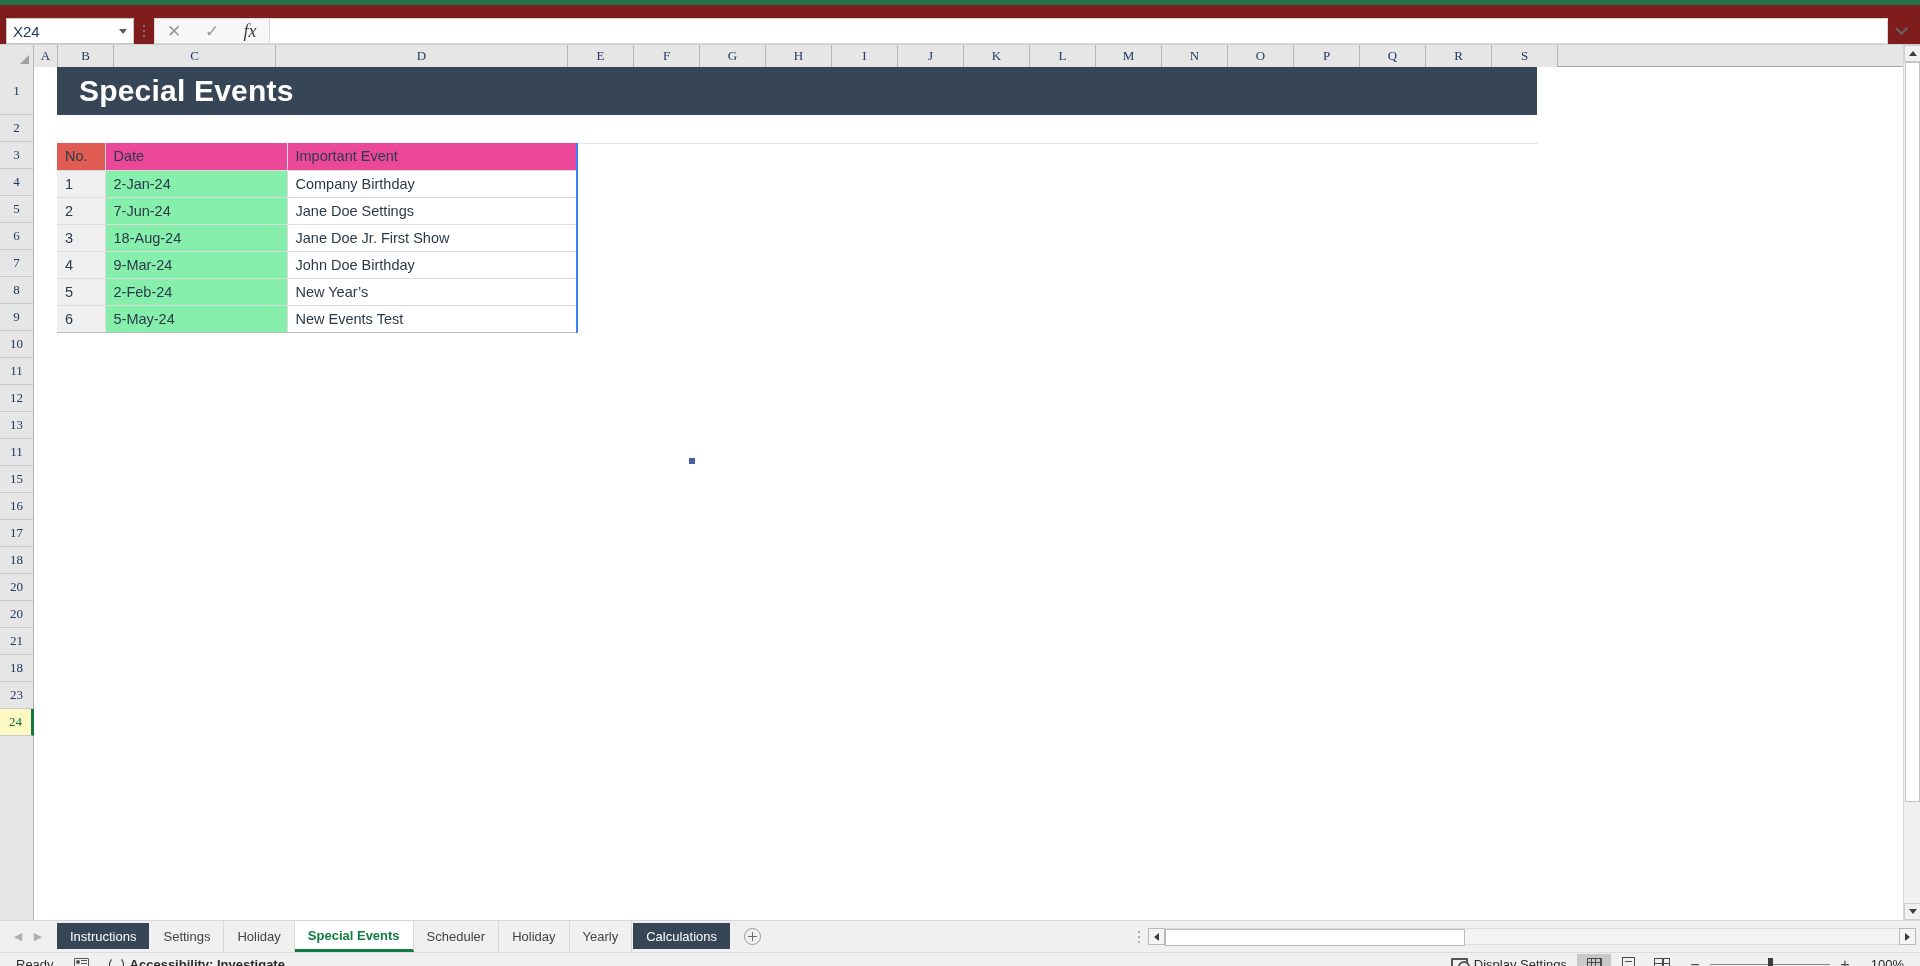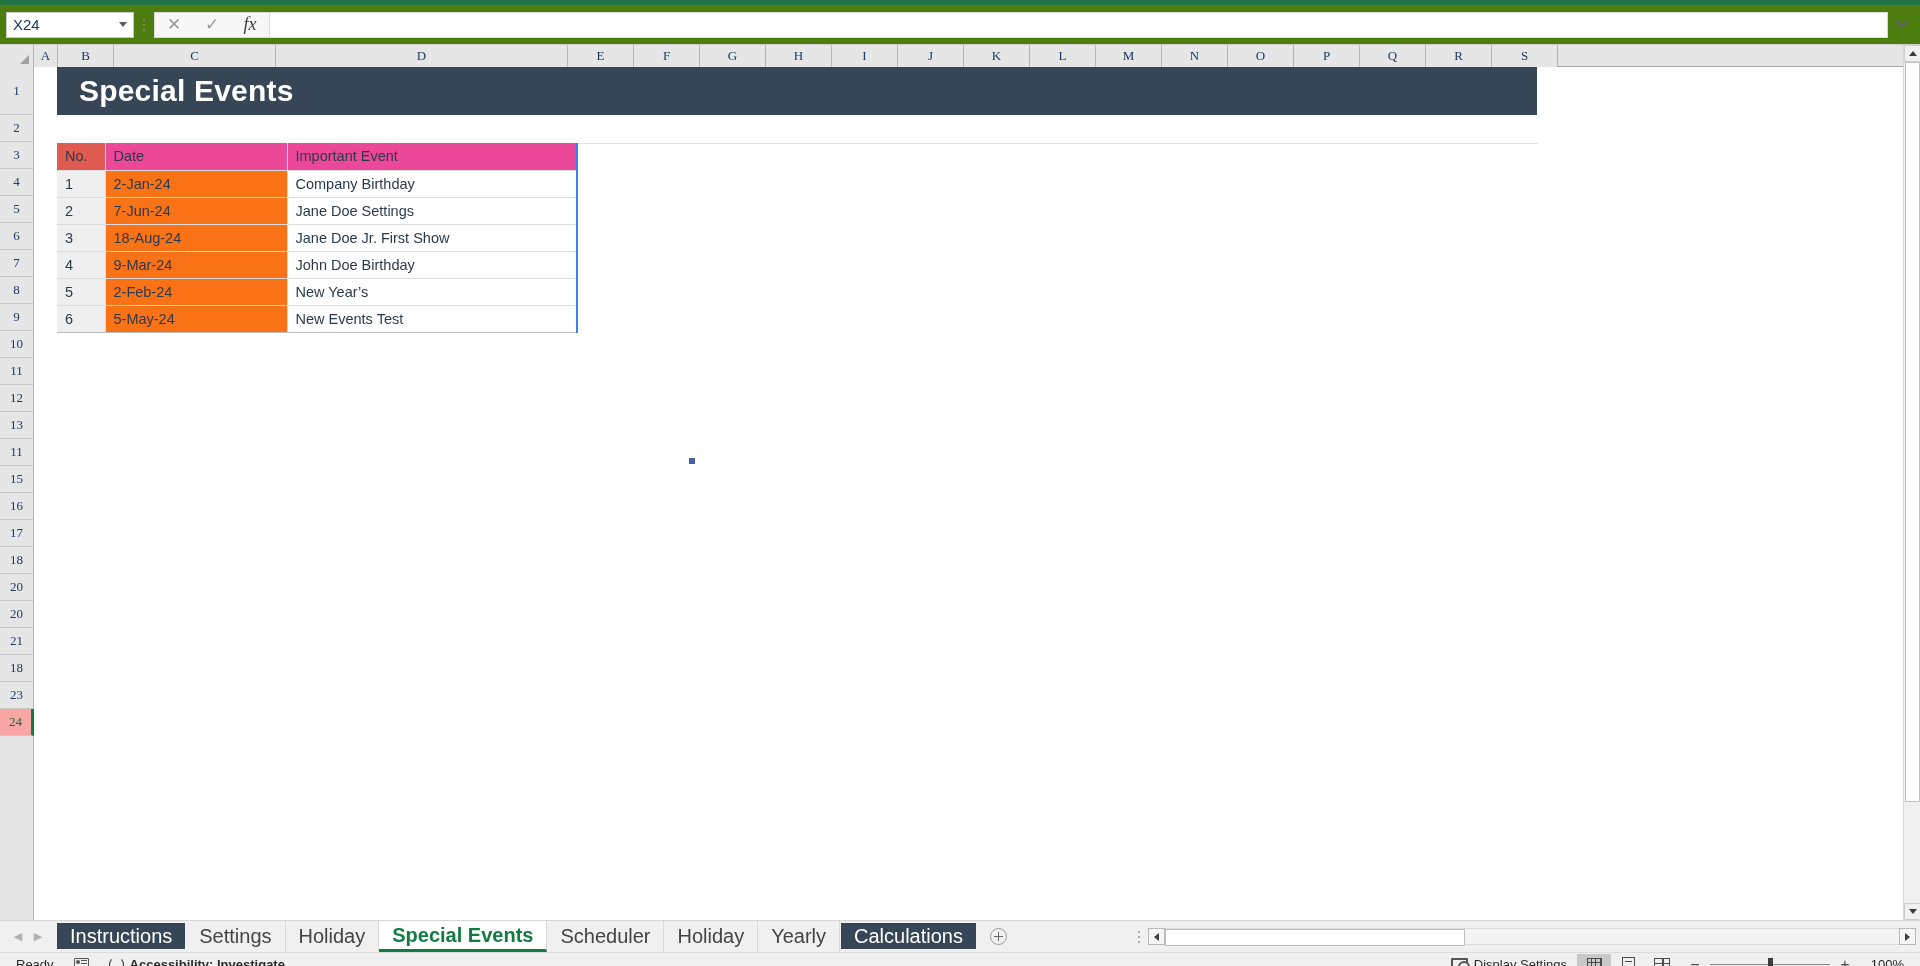--- a/index.html
+++ b/index.html
@@ -11,23 +11,23 @@
     font-family: "Liberation Sans", sans-serif;
     -webkit-font-smoothing: antialiased;
   }
 
   
   .top-strip { height: 5px; background: #217346; width: 100%; }
 
   
   .formula-row {
     height: 40px;
-    background: #4d7c0f;
+    background: #7f1d1d;
     display: flex;
-    align-items: center;
+    align-items: flex-end;
     padding: 0 6px;
     border-bottom: 1px solid #d0d0d0;
   }
   .name-box {
     width: 128px; height: 26px;
     background: #ffffff;
     border: 1px solid #c8c8c8;
     display: flex; align-items: center;
     padding: 0 6px;
     font-size: 15px; color: #1f3864;
@@ -130,21 +130,21 @@
     height: 27px;
     border-bottom: 1px solid #c9c9c9;
     display: flex; align-items: center; justify-content: center;
     font-size: 13px; color: #1f3864;
     font-family: "Liberation Serif", serif;
     background: #e6e6e6;
   }
   .row-cell.tall { height: 48px; }
   .row-cell.active {
     color: #0d6b3f;
-    background: #fca5a5;
+    background: #fef9c3;
     border-right: 3px solid #107c41;
     margin-right: -1px;
     font-weight: 400;
     text-align: center;
   }
 
   .sheet-area {
     position: relative;
     flex: 1;
     background: #ffffff;
@@ -204,21 +204,21 @@
     font-weight: bold;
     border-bottom: 2px solid #3a8a84;
     border-right: 1px solid #e0e0e0;
   }
   .cell-no {
     background: #efefef;
     text-align: right;
     padding-right: 14px;
     border-right: 1px solid #e0e0e0;
   }
-  .cell-date { background: #f97316; }
+  .cell-date { background: #86efac; }
   .cell-event { background: #ffffff; }
   .tbl tr:last-child td { border-bottom: 1px solid #bdbdbd; }
   .tbl td:last-child, .tbl th:last-child { border-right: 2px solid #3b82f6; }
 
   
   .fill-handle {
     position: absolute;
     left: 654px; top: 390px;
     width: 8px; height: 8px;
     background: #4a5fa5;
@@ -271,21 +271,21 @@
   .tab-nav {
     width: 56px;
     display: flex; align-items: center; justify-content: space-around;
     padding: 0 8px;
   }
   .nav-ar { color: #b0b0b0; font-size: 11px; }
   .tabs { display: flex; align-items: stretch; }
   .tab {
     display: flex; align-items: center;
     padding: 0 13px;
-    font-size: 20px;
+    font-size: 13px;
     color: #444;
     border-right: 1px solid #d9d9d9;
     position: relative;
     background: #f0f0f0;
   }
   .tab.dark {
     background: #374656;
     color: #ffffff;
     border-right: none;
     margin: 2px 1px 3px 1px;

